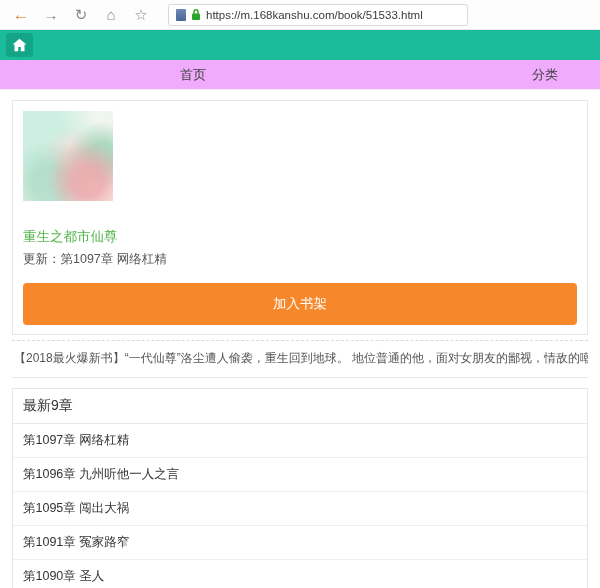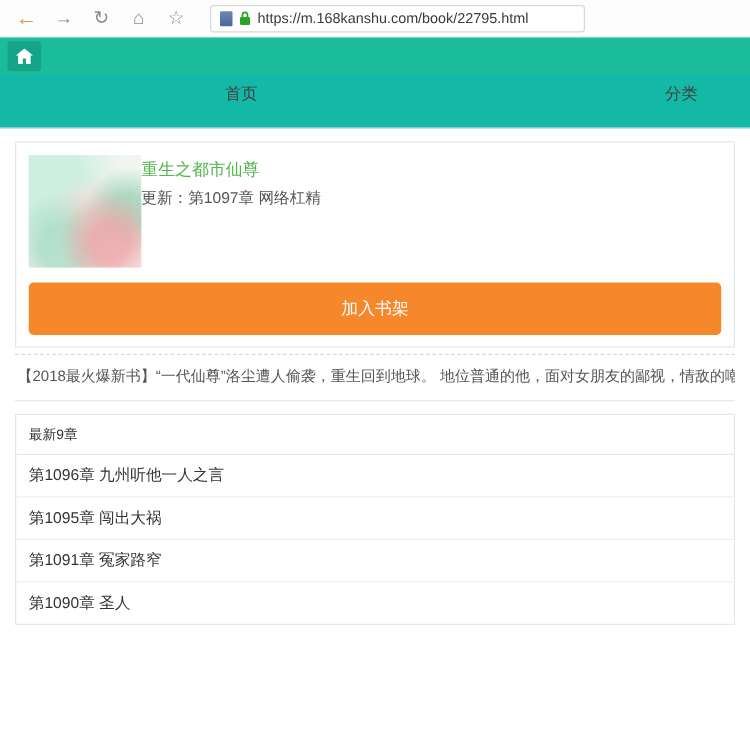--- a/index.html
+++ b/index.html
@@ -41,36 +41,36 @@
     height:30px; background:#1abc9c; display:flex; align-items:center;
     padding-left:6px;
   }
   .home-badge {
     width:27px; height:24px; background:#14a588; border-radius:3px;
     display:flex; align-items:center; justify-content:center; cursor:pointer;
   }
 
   
   .nav-bar {
-    height:43px; background:#14b8a6; border-bottom:1px solid #ececec;
+    height:30px; background:#f0abfc; border-bottom:1px solid #ececec;
     position:relative;
   }
   .nav-link {
     position:absolute; top:0; line-height:30px;
     font-size:13px; color:#404040; cursor:pointer;
   }
   .nav-link.home { left:180px; }
   .nav-link.category { right:42px; }
 
   
   .book-card {
     margin:10px 12px 0; border:1px solid #e7e7e7;
     padding:10px 10px 9px; background:#fff;
   }
-  .book-top { display:flex; gap:0; }
+  .book-top { display:flex; gap:24px;flex-direction:column; }
   .cover {
     width:90px; height:90px; flex:0 0 auto; position:relative;
     background:
       radial-gradient(circle at 72% 78%, rgba(238,168,172,.85) 0 16%, rgba(238,168,172,0) 42%),
       radial-gradient(circle at 88% 50%, rgba(160,212,184,.85) 0 14%, rgba(160,212,184,0) 38%),
       radial-gradient(circle at 30% 82%, rgba(168,220,198,.8) 0 18%, rgba(168,220,198,0) 46%),
       radial-gradient(circle at 58% 60%, rgba(244,220,214,.9) 0 20%, rgba(244,220,214,0) 50%),
       radial-gradient(circle at 15% 25%, rgba(205,238,226,.95) 0 28%, rgba(205,238,226,0) 60%),
       linear-gradient(160deg,#ecf7f0,#f8f1ec);
   }
@@ -88,21 +88,21 @@
   .desc {
     margin:5px 12px 0; padding:9px 2px 11px;
     border-top:1px dashed #d9d9d9; border-bottom:1px solid #e8e8e8;
     font-size:12px; color:#555; line-height:16px;
     white-space:nowrap; overflow:hidden;
   }
 
   
   .chapters { margin:10px 12px 0; border:1px solid #e7e7e7; background:#fff; }
   .chapters-header {
-    padding:8px 10px; font-size:11px; color:#333;
+    padding:8px 10px; font-size:14px; color:#333;
     border-bottom:1px solid #e8e8e8;
   }
   .chapter-row {
     padding:8px 10px; font-size:12.5px; color:#333;
     border-bottom:1px solid #efefef; cursor:pointer;
   }
   .chapter-row:last-child { border-bottom:none; }
 </style>
 </head>
 <body>
@@ -115,21 +115,21 @@
   <span class="tool-icon">☆</span>
 
   <div class="omnibox">
     <span class="site-icon"></span>
     <span class="lock-wrap">
       <svg width="10" height="13" viewBox="0 0 10 13" aria-hidden="true">
         <path d="M3 6V3.8a2 2 0 0 1 4 0V6" stroke="#2aa52a" stroke-width="1.4" fill="none"></path>
         <rect x="1" y="5.5" width="8" height="6.5" rx="1.1" fill="#2aa52a"></rect>
       </svg>
     </span>
-    <span class="url-text">https://m.168kanshu.com/book/22795.html</span>
+    <span class="url-text">https://m.168kanshu.com/book/51533.html</span>
   </div>
 </div>
 
 <div class="site-header">
   <div class="home-badge">
     <span style="display:flex;">
       <svg width="15" height="14" viewBox="0 0 24 22" aria-hidden="true">
         <path d="M12 1 1 10h3v11h6v-7h4v7h6V10h3z" fill="#ffffff"></path>
       </svg>
     </span>
@@ -149,18 +149,19 @@
       <div class="book-meta">更新：第1097章 网络杠精</div>
     </div>
   </div>
   <button class="add-btn">加入书架</button>
 </div>
 
 <div class="desc">【2018最火爆新书】“一代仙尊”洛尘遭人偷袭，重生回到地球。 地位普通的他，面对女朋友的鄙视，情敌的嘲讽，父母</div>
 
 <div class="chapters">
   <div class="chapters-header">最新9章</div>
+  <div class="chapter-row">第1097章 网络杠精</div>
   <div class="chapter-row">第1096章 九州听他一人之言</div>
   <div class="chapter-row">第1095章 闯出大祸</div>
   <div class="chapter-row">第1091章 冤家路窄</div>
   <div class="chapter-row">第1090章 圣人</div>
 
 </div>
 
 </body></html>

